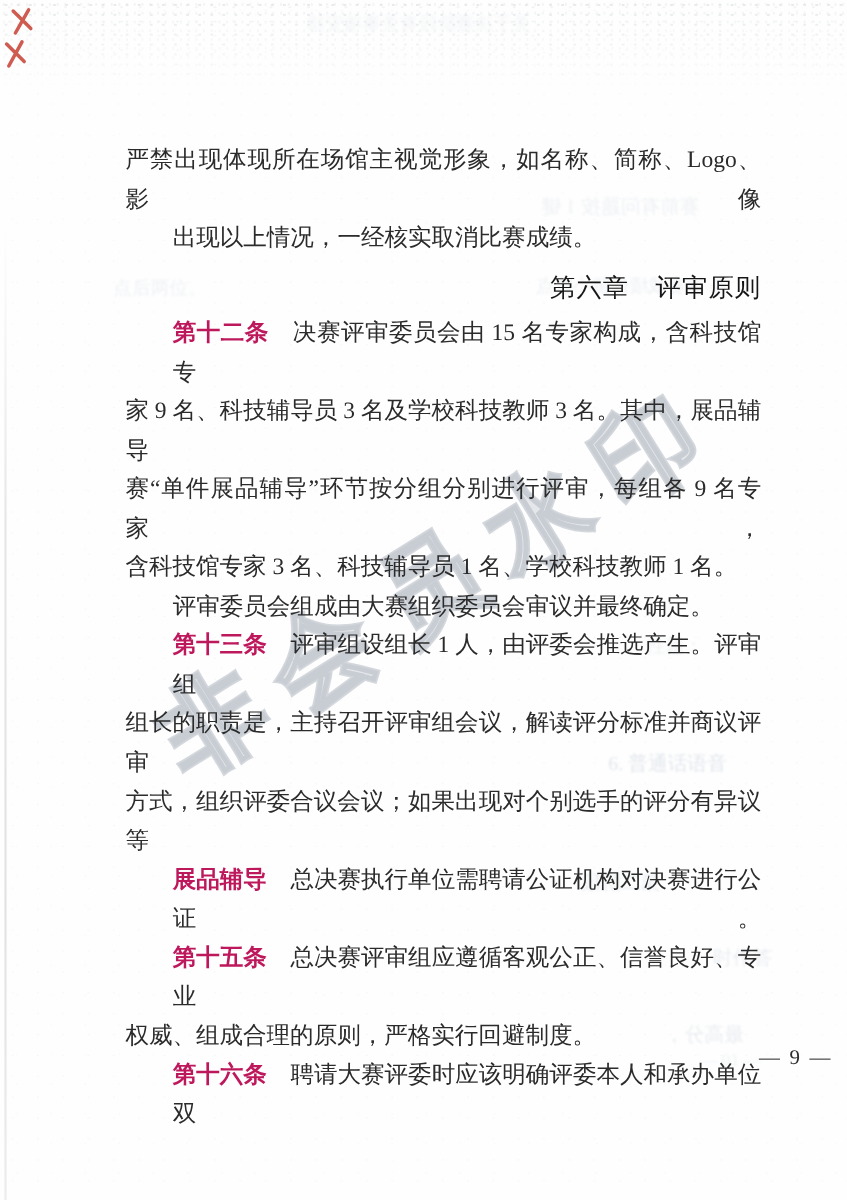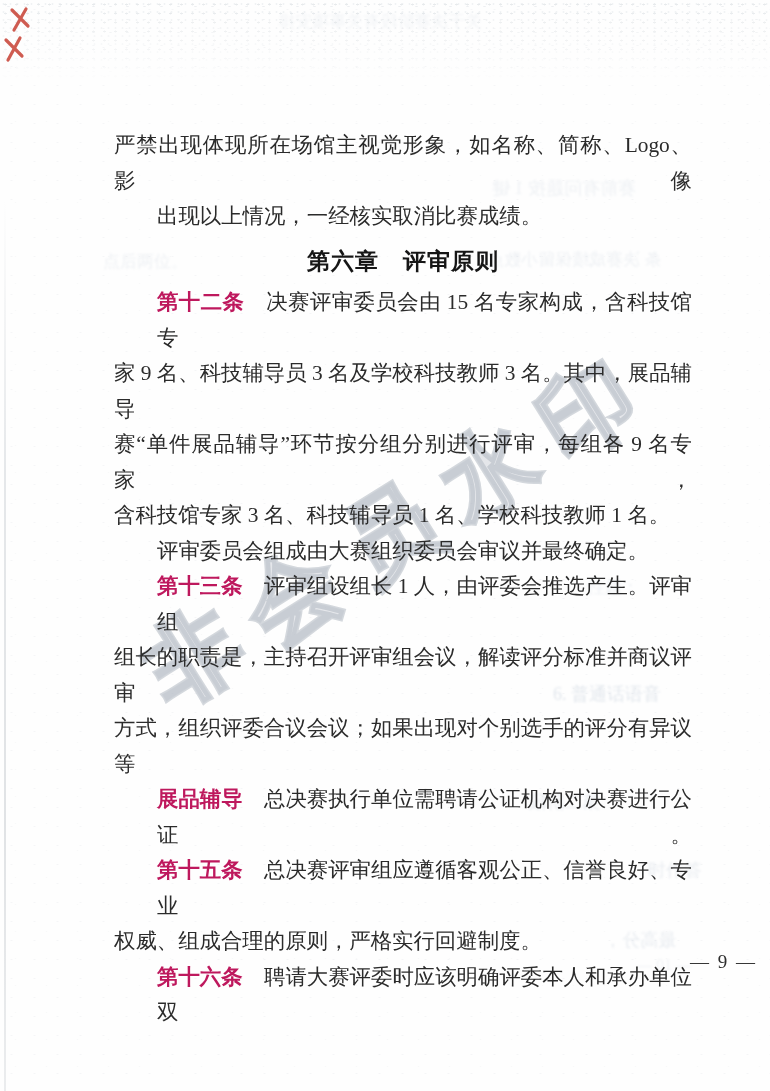--- a/index.html
+++ b/index.html
@@ -24,22 +24,22 @@
     background:linear-gradient(transparent,#dfe2e5 30%,#d9dcdf 70%,#e6e8ea);opacity:.8;}
   
   .red-marks{position:absolute;left:2px;top:4px;opacity:.8;}
   
   .doc{position:absolute;left:114px;top:128px;width:578px;color:#2b2b2b;}
   .line{font-size:21.4px;line-height:35.5px;text-align:justify;text-align-last:justify;
         white-space:normal;}
   .line.end{text-align-last:auto;}
   .line.indent{padding-left:43px;}
   .b{font-family:"Liberation Sans","DejaVu Sans",sans-serif;font-weight:700;color:#be185d;}
-  .chapter{font-family:"Liberation Sans","DejaVu Sans",sans-serif;font-weight:700;
-           font-size:23px;line-height:35.5px;text-align:center;color:#161616;
+  .chapter{font-family:"Liberation Sans","DejaVu Sans",sans-serif;font-weight:400;
+           font-size:23px;line-height:35.5px;text-align:right;color:#161616;
            margin:9px 0 6px;letter-spacing:1px;}
   .pageno{position:absolute;right:13px;top:951px;font-size:19px;letter-spacing:2px;
           color:#2e2e2e;}
   
   .watermark{position:absolute;left:105px;top:472px;width:590px;text-align:center;
     font-family:"Liberation Sans","DejaVu Sans",sans-serif;font-weight:700;
     font-size:94px;letter-spacing:22px;line-height:1.2;white-space:nowrap;
     transform:rotate(-32deg);color:transparent;
     -webkit-text-stroke:3px rgba(172,180,190,.5);
     text-shadow:0 0 1px rgba(190,196,204,.4);

